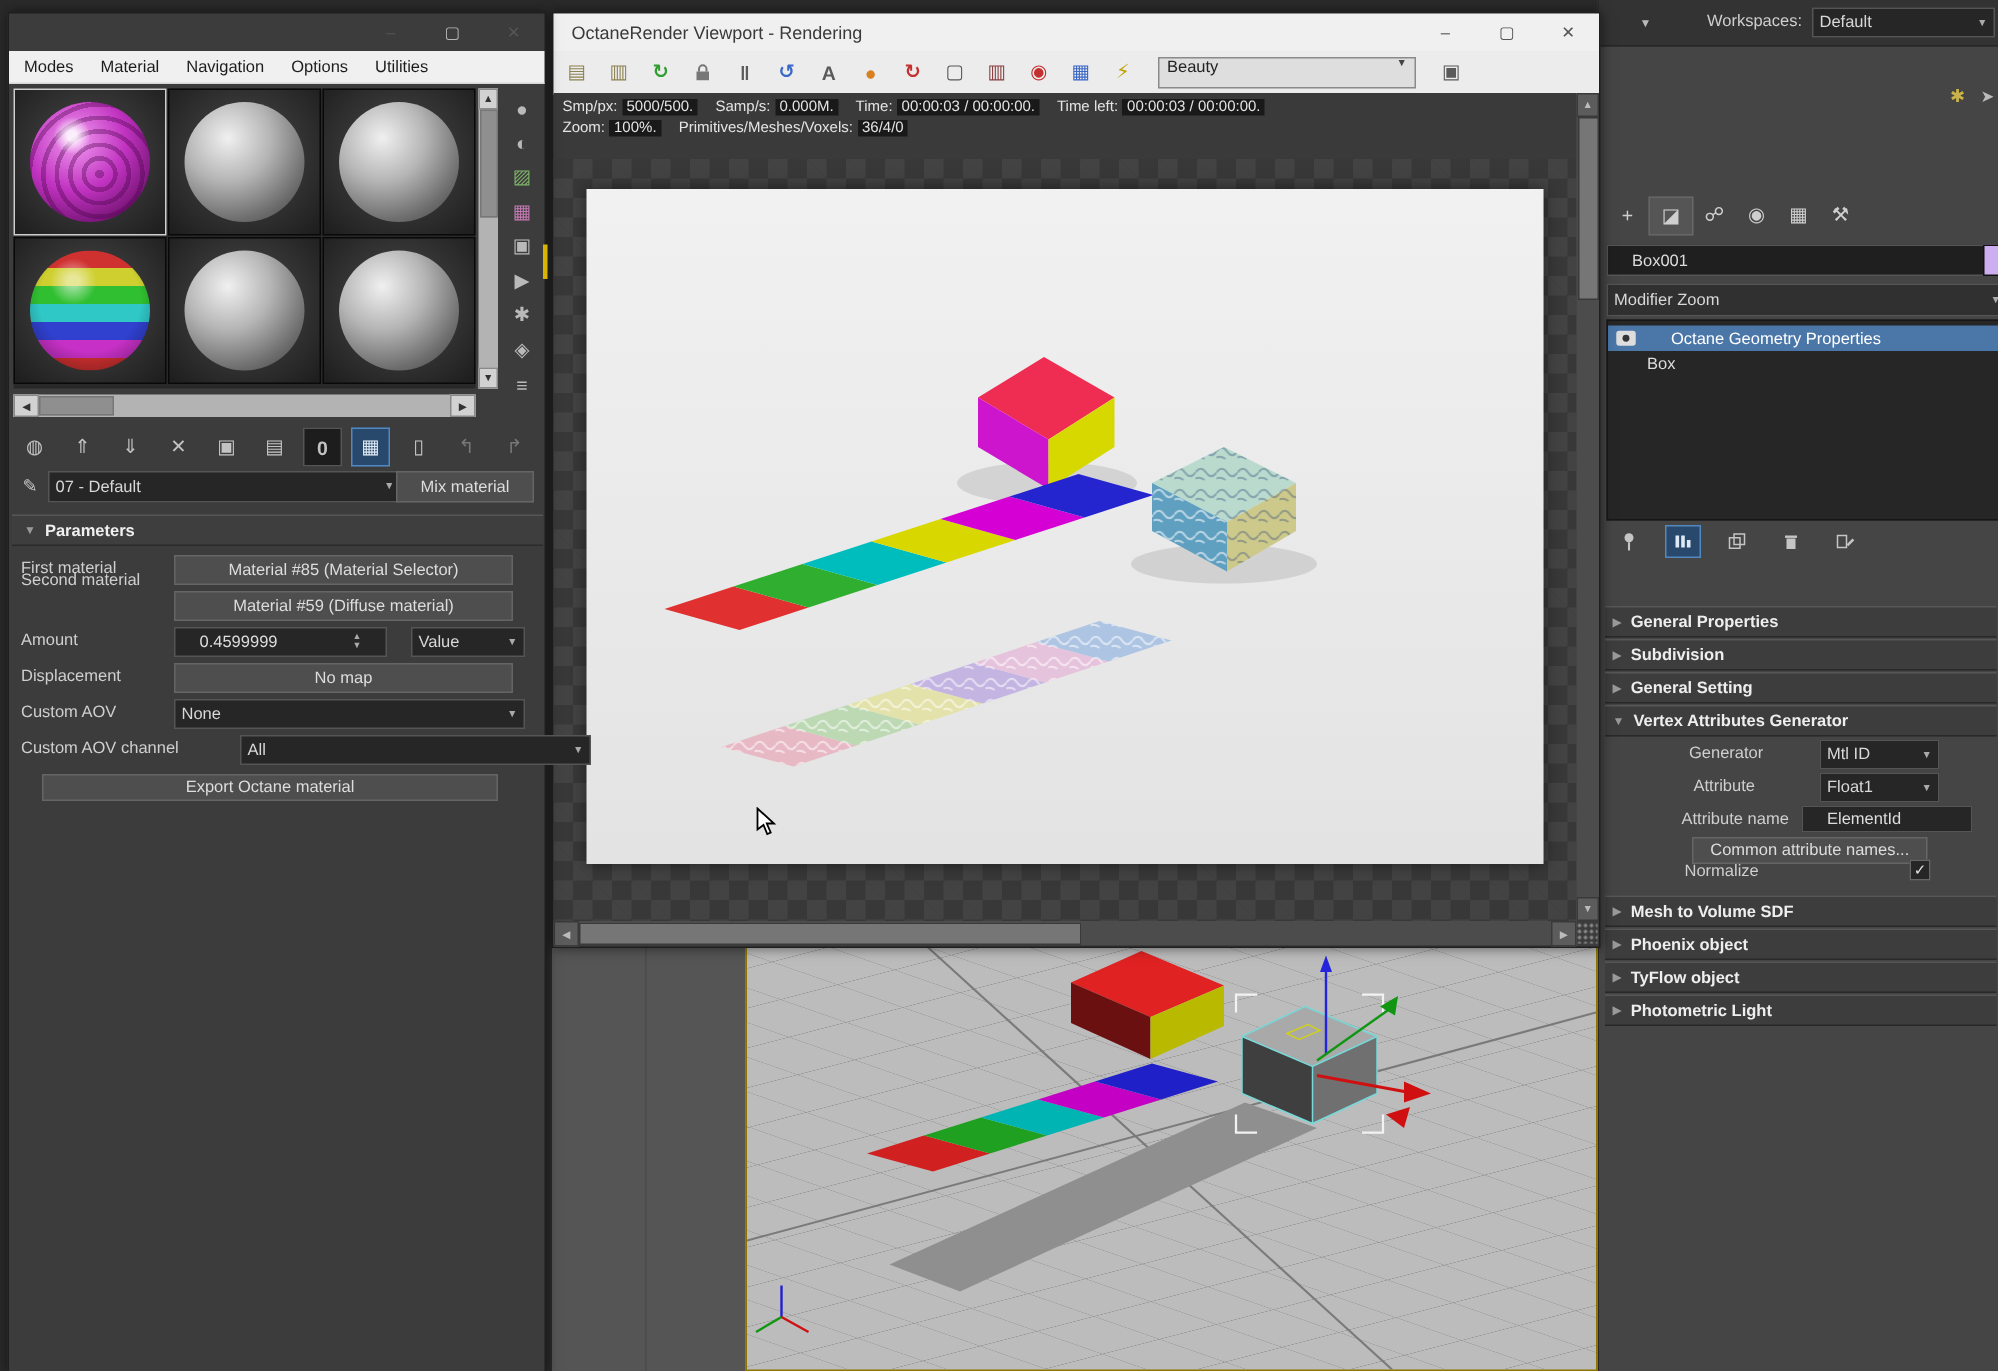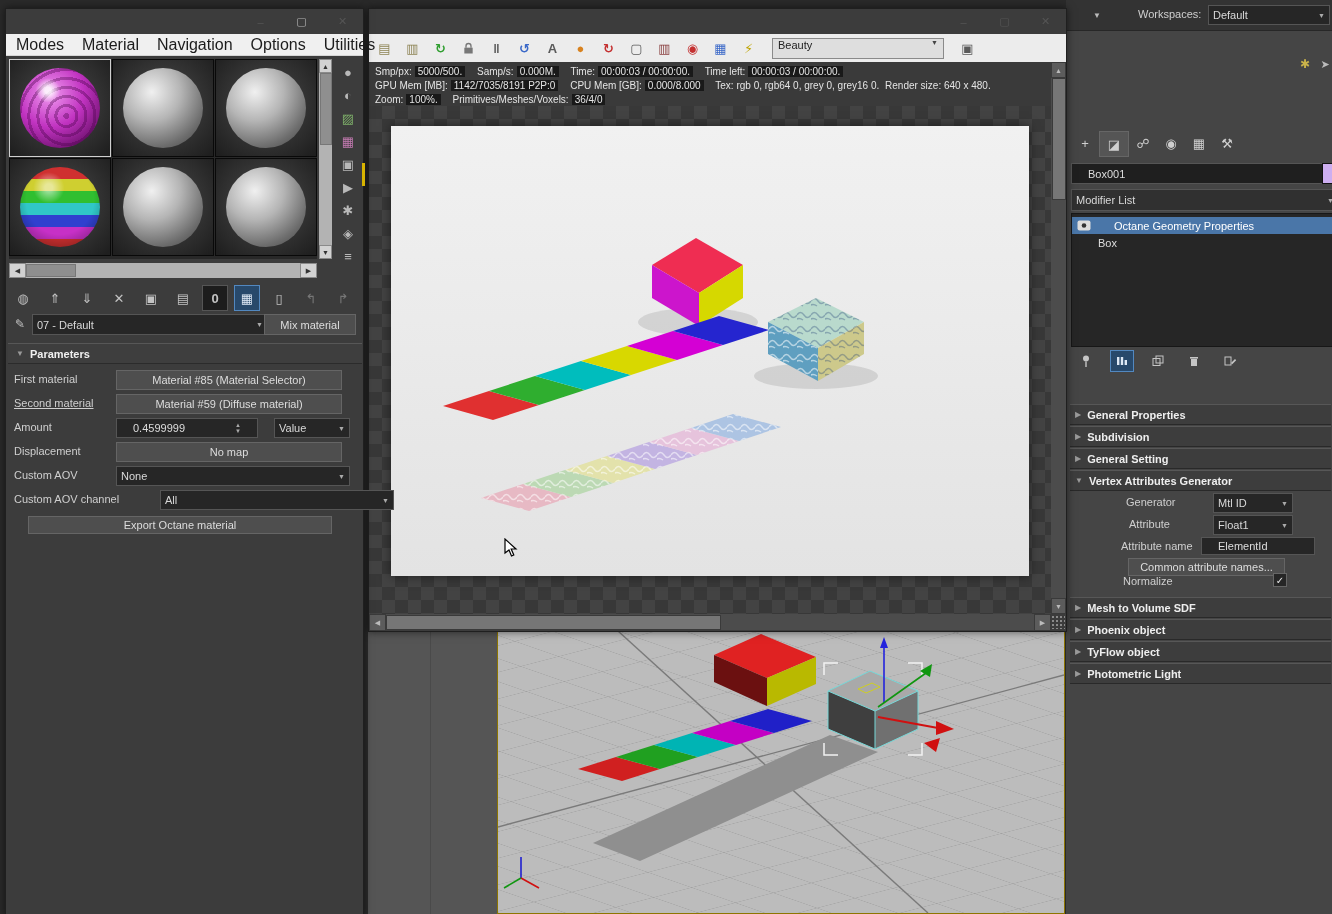--- a/index.html
+++ b/index.html
@@ -26,21 +26,21 @@
          display:flex;align-items:center;padding:0 16px;font-size:11px;}
   .lbl{position:absolute;color:#cfcfcf;font-size:11px;white-space:nowrap;}
   .rollout{position:absolute;left:4px;width:256px;height:19px;background:#3d3d3d;
            border-top:1px solid #575757;border-bottom:1px solid #292929;color:#eee;
            font-weight:bold;font-size:11px;display:flex;align-items:center;gap:6px;padding-left:5px;}
   .rarrow{color:#999;font-size:8px;}
   .icon{display:flex;align-items:center;justify-content:center;}
   
   .me-menu{position:absolute;left:0;top:25px;right:0;height:21px;background:#f0f0f0;
            border-bottom:1px solid #d6d6d6;display:flex;align-items:center;gap:18px;
-           padding-left:10px;color:#1c1c1c;font-size:16px;}
+           padding-left:10px;color:#1c1c1c;font-size:11px;}
   .slot{position:absolute;width:100px;height:96px;border:1px solid #090909;
         background:radial-gradient(circle at 50% 45%,#4c4c4c,#1f1f1f 95%);}
   .sphere{position:absolute;left:10px;top:8px;width:80px;height:80px;border-radius:50%;}
   .sph-gray{background:radial-gradient(circle at 36% 30%,#f0f0f0,#b5b5b5 38%,#6e6e6e 72%,#3c3c3c 100%);}
   .sph-purple{background:
       radial-gradient(circle at 35% 28%,rgba(255,255,255,.85) 0 4%,rgba(255,255,255,0) 16%),
       repeating-radial-gradient(circle at 58% 60%,rgba(70,0,70,.35) 0 3px,rgba(0,0,0,0) 3px 9px),
       radial-gradient(circle at 38% 32%,#f09af0,#c133c1 45%,#6d116d 82%,#380638);}
   .sph-rainbow{background:
       radial-gradient(circle at 36% 26%,rgba(255,255,255,.5) 0 5%,rgba(255,255,255,0) 20%),
@@ -105,21 +105,21 @@
       <span class="icon tab-ic">▦</span>
       <span class="icon tab-ic">⚒</span>
     </div>
 
     <div class="field" style="left:5px;top:163px;width:248px;height:19px;background:#1f1f1f;">
       <span>Box001</span>
     </div>
     <div class="ab" style="left:256px;top:163px;width:11px;height:19px;background:#cdaef0;border:1px solid #111;"></div>
 
     <div class="combo" style="left:5px;top:189px;width:258px;height:20px;background:#303030;">
-      <span>Modifier List</span>
+      <span>Modifier Zoom</span>
       <span class="arr">▼</span>
     </div>
 
     <div class="ab" style="left:5px;top:213px;width:260px;height:132px;background:#262626;border:1px solid #171717;">
       <div class="ab stack-row-sel" style="left:0;top:3px;width:260px;height:17px;display:flex;align-items:center;">
         <svg class="ab" style="left:5px;top:3px;" width="14" height="11" viewBox="0 0 14 11">
             <rect x="0.5" y="0.5" width="13" height="10" rx="2" fill="#ddd"></rect>
             <circle cx="7" cy="5.5" r="2.3" fill="#333"></circle>
           </svg>
         <span style="margin-left:42px;font-size:11px;">Octane Geometry Properties</span>
@@ -267,20 +267,23 @@
         <polygon points="426,112 442,107 438,121" fill="#d01010"></polygon>
 
         <line x1="23" y1="247" x2="23" y2="226" stroke="#2020d0" stroke-width="1.6"></line>
         <line x1="23" y1="247" x2="41" y2="257" stroke="#d01010" stroke-width="1.6"></line>
         <line x1="23" y1="247" x2="6" y2="257" stroke="#109610" stroke-width="1.6"></line>
       </svg>
     </div>
   </div>
 
   <div class="win ab" style="left:368px;top:8px;width:697px;height:622px;">
+    <div class="titlebar">
+      <span class="ttl">OctaneRender Viewport - Rendering</span>
+    </div>
     <div class="winbtns">
       <span class="wbtn">–</span>
       <span class="wbtn">▢</span>
       <span class="wbtn">✕</span>
     </div>
 
     <div class="oc-toolbar">
       <span class="icon oc-ic ic-olive">▤</span>
       <span class="icon oc-ic ic-olive">▥</span>
       <span class="icon oc-ic ic-green">↻</span>
@@ -308,26 +311,20 @@
     </div>
 
     <div class="stats">
       <div>
         <span class="sl">Smp/px:</span><span class="sv">5000/500.</span>
         <span class="sl">Samp/s:</span><span class="sv">0.000M.</span>
         <span class="sl">Time:</span><span class="sv">00:00:03 / 00:00:00.</span>
         <span class="sl">Time left:</span><span class="sv">00:00:03 / 00:00:00.</span>
       </div>
       <div>
-        <span class="sl">GPU Mem [MB]:</span><span class="sv">1142/7035/8191 P2P:0</span>
-        <span class="sl">CPU Mem [GB]:</span><span class="sv">0.000/8.000</span>
-        <span class="sl">Tex: rgb 0, rgb64 0, grey 0, grey16 0.</span>
-        <span class="sl">Render size: 640 x 480.</span>
-      </div>
-      <div>
         <span class="sl">Zoom:</span><span class="sv">100%.</span>
         <span class="sl">Primitives/Meshes/Voxels:</span><span class="sv">36/4/0</span>
       </div>
     </div>
 
     <div class="ab checker" style="left:0;top:97px;width:682px;height:508px;">
       <div class="render-img" style="left:22px;top:20px;width:638px;height:450px;">
         <svg width="638" height="450" viewBox="0 0 638 450">
           <defs>
             <pattern id="marble" width="14" height="14" patternUnits="userSpaceOnUse">
@@ -496,21 +493,21 @@
     <div class="ab" style="left:2px;top:334px;width:346px;height:19px;background:#3e3e3e;border-top:1px solid #575757;border-bottom:1px solid #2b2b2b;display:flex;align-items:center;gap:6px;padding-left:8px;">
       <span class="rarrow">▼</span>
       <span style="font-weight:bold;color:#f0f0f0;">Parameters</span>
     </div>
 
     <span class="lbl" style="left:8px;top:364px;">First material</span>
     <div class="btn" style="left:110px;top:361px;width:224px;height:18px;">
       <span>Material #85 (Material Selector)</span>
     </div>
 
-    <span class="lbl" style="left:8px;top:388px;text-decoration:underline;">Second material</span>
+    <span class="lbl" style="left:8px;top:372px;">Second material</span>
     <div class="btn" style="left:110px;top:385px;width:224px;height:18px;">
       <span>Material #59 (Diffuse material)</span>
     </div>
 
     <span class="lbl" style="left:8px;top:412px;">Amount</span>
     <div class="field" style="left:110px;top:409px;width:108px;height:18px;background:#262626;">
       <span>0.4599999</span>
       <span style="margin-left:auto;display:flex;flex-direction:column;font-size:6px;line-height:6px;color:#aaa;">
         <span>▲</span>
         <span>▼</span>

